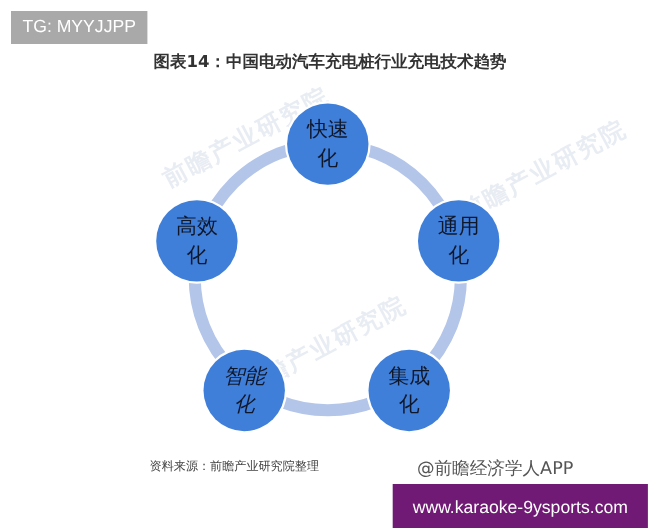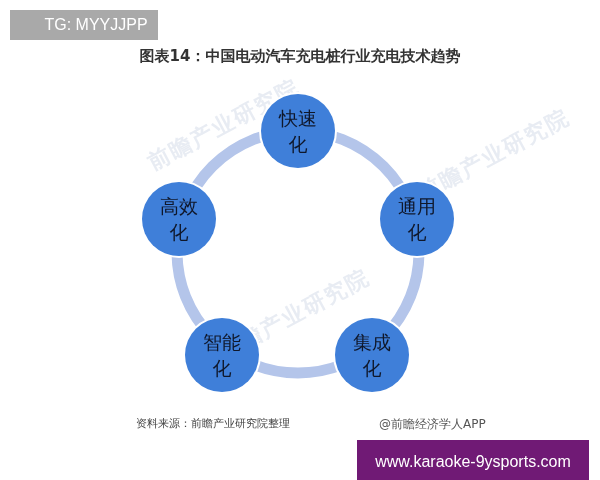--- a/index.html
+++ b/index.html
@@ -6,21 +6,20 @@
     body {
       width: 600px; height: 480px; position: relative; overflow: hidden;
       background: #ffffff;
       font-family: "DejaVu Sans", "Liberation Sans", sans-serif;
     }
     .tg-badge {
       position: absolute; left: 10px; top: 10px; width: 124px; height: 30px;
       background: #a9a9a9; color: #ffffff; font-size: 16px;
       display: flex; align-items: center; justify-content: center;
       font-family: "Liberation Sans", sans-serif;
-      padding-left: 24px;
     }
     .title {
       position: absolute; left: 0; width: 600px; top: 47px; text-align: center;
       font-size: 15px; font-weight: bold; color: #333333;
     }
     .diagram { position: absolute; left: 0; top: 0; width: 600px; height: 480px; }
     .node {
       position: absolute; border-radius: 50%;
       background: #3f7fd9; color: #0f172a;
       display: flex; align-items: center; justify-content: center;
@@ -31,21 +30,21 @@
     .outer { width: 74px; height: 74px; font-size: 19px; line-height: 26px; }
     .center { width: 116px; height: 116px; font-size: 21px; line-height: 28px; }
     .watermark {
       position: absolute; color: #e8ecf3; font-size: 22px; font-weight: bold;
       transform: rotate(-28deg); letter-spacing: 2px;
     }
     .source {
       position: absolute; left: 136px; top: 416px; font-size: 11px; color: #444444;
     }
     .credit {
-      position: absolute; left: 379px; top: 416px; font-size: 12px; color: #555555;
+      position: absolute; left: 379px; top: 416px; font-size: 16px; color: #555555;
     }
     .url-badge {
       position: absolute; left: 357px; top: 440px; width: 232px; height: 44px;
       background: #701a75; color: #ffffff; font-size: 16px;
       display: flex; align-items: center; justify-content: center;
       font-family: "Liberation Sans", sans-serif;
     }
   </style>
 </head>
 <body>
@@ -69,21 +68,21 @@
 化</span>
   </div>
   <div class="node outer" style="left:380px; top:182px;">
     <span>通用
 化</span>
   </div>
   <div class="node outer" style="left:335px; top:318px;">
     <span>集成
 化</span>
   </div>
-  <div class="node outer" style="left:185px; top:318px;">
+  <div class="node outer" style="left:185px; top:318px;font-style:italic;">
     <span>智能
 化</span>
   </div>
   <div class="node outer" style="left:142px; top:182px;">
     <span>高效
 化</span>
   </div>
 </div>
 
 <div class="source">资料来源：前瞻产业研究院整理</div>

